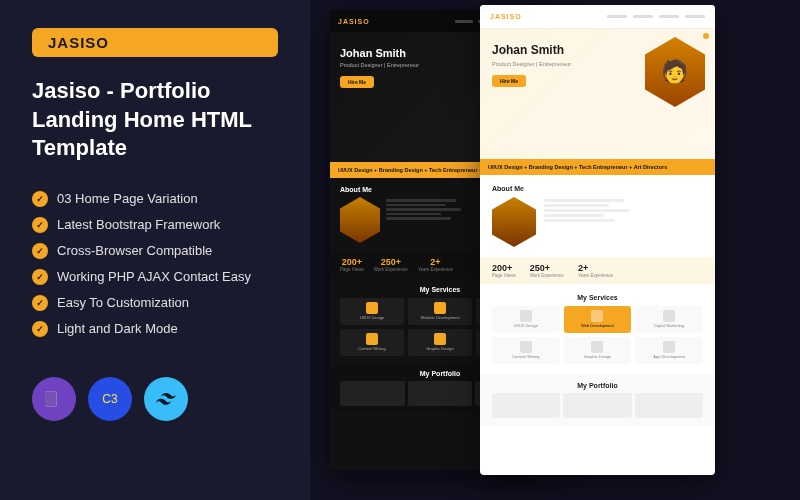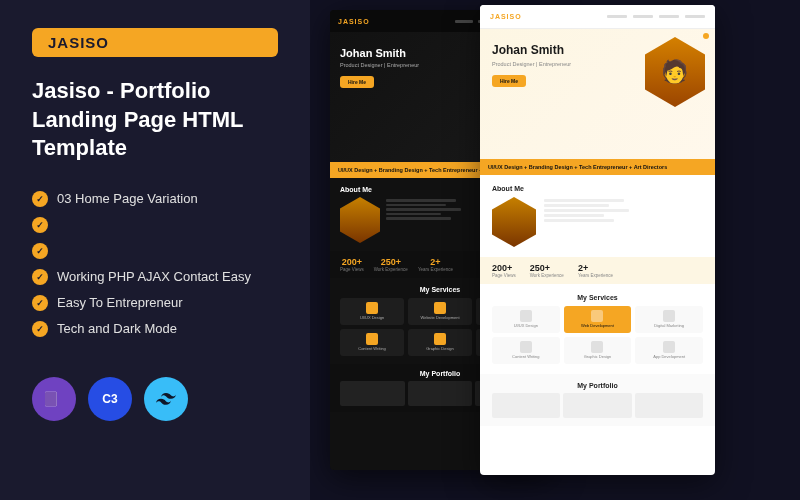--- a/index.html
+++ b/index.html
@@ -571,56 +571,58 @@
     }
 
   </style>
 </head>
 <body>
 
 <div class="left-panel">
 
   <div class="brand-tag">JASISO</div>
 
-  <h1 class="main-title">Jasiso - Portfolio Landing Page HTML Template</h1>
+  <h1 class="main-title">Jasiso - Portfolio Landing Home HTML Template</h1>
 
   <ul class="features-list">
     <li>
       <span class="check-icon">✓</span>
       <span>03 Home Page Variation</span>
     </li>
     <li>
       <span class="check-icon">✓</span>
+      <span>Latest Bootstrap Framework</span>
     </li>
     <li>
       <span class="check-icon">✓</span>
+      <span>Cross-Browser Compatible</span>
     </li>
     <li>
       <span class="check-icon">✓</span>
       <span>Working PHP AJAX Contact Easy</span>
     </li>
     <li>
       <span class="check-icon">✓</span>
-      <span>Easy To Entrepreneur</span>
+      <span>Easy To Customization</span>
     </li>
     <li>
       <span class="check-icon">✓</span>
-      <span>Tech and Dark Mode</span>
+      <span>Light and Dark Mode</span>
     </li>
   </ul>
 
   <div class="tech-icons">
     <div class="tech-icon bootstrap">
       <svg width="18" height="18" viewBox="0 0 118 94" fill="white">
         <path d="M8.15 0h60.4c4.5 0 8.15 3.65 8.15 8.15v77.7c0 4.5-3.65 8.15-8.15 8.15H8.15C3.65 94 0 90.35 0 85.85V8.15C0 3.65 3.65 0 8.15 0z"></path>
         <path fill="#7952b3" d="M8.15 0h60.4c4.5 0 8.15 3.65 8.15 8.15v77.7c0 4.5-3.65 8.15-8.15 8.15H8.15C3.65 94 0 90.35 0 85.85V8.15C0 3.65 3.65 0 8.15 0z"></path>
       </svg>
     </div>
     <div class="tech-icon css">
-      <span style="font-size:12px;font-weight:700;color:#ffffff;">C3</span>
+      <span style="font-size:12px;font-weight:400;color:#fde047;">C3</span>
     </div>
     <div class="tech-icon tailwind">
       <svg width="20" height="14" viewBox="0 0 54 33" fill="#0f172a">
         <path fill-rule="evenodd" clip-rule="evenodd" d="M27 0C19.8 0 15.3 3.6 13.5 10.8C16.2 7.2 19.35 5.85 22.95 6.75C24.98 7.264 26.43 8.74 28.03 10.38C30.6 13.04 33.57 16.08 40.5 16.08C47.7 16.08 52.2 12.48 54 5.28C51.3 8.88 48.15 10.23 44.55 9.33C42.52 8.816 41.07 7.34 39.47 5.7C36.9 3.04 33.93 0 27 0zM13.5 16.08C6.3 16.08 1.8 19.68 0 26.88C2.7 23.28 5.85 21.93 9.45 22.83C11.48 23.344 12.93 24.82 14.53 26.46C17.1 29.12 20.07 32.16 27 32.16C34.2 32.16 38.7 28.56 40.5 21.36C37.8 24.96 34.65 26.31 31.05 25.41C29.02 24.896 27.57 23.42 25.97 21.78C23.4 19.12 20.43 16.08 13.5 16.08z"></path>
       </svg>
     </div>
   </div>
 </div>
 
 <div class="right-panel">

